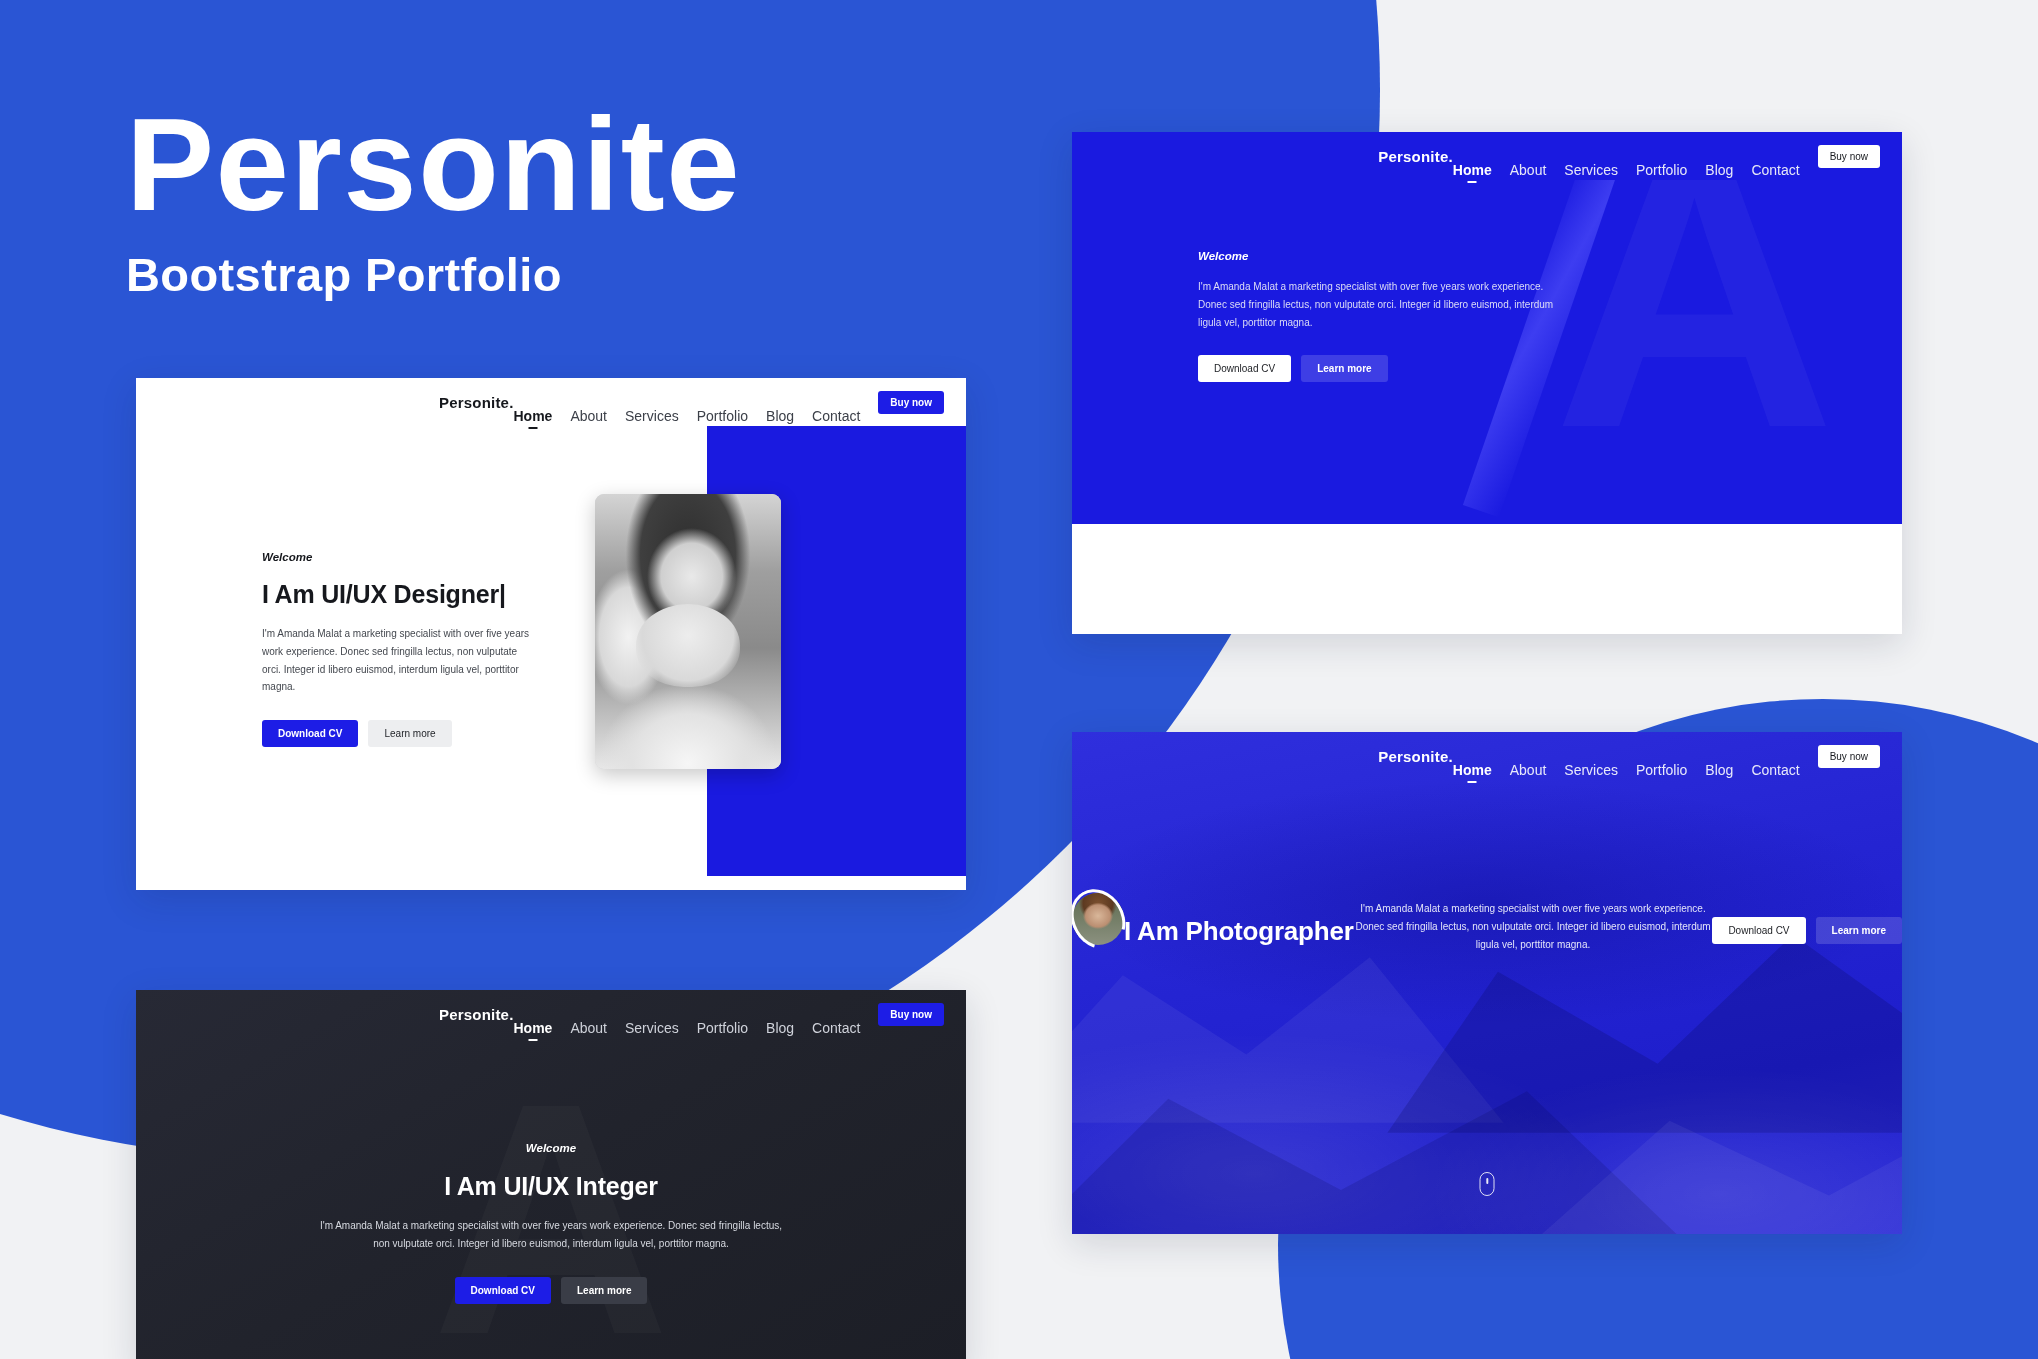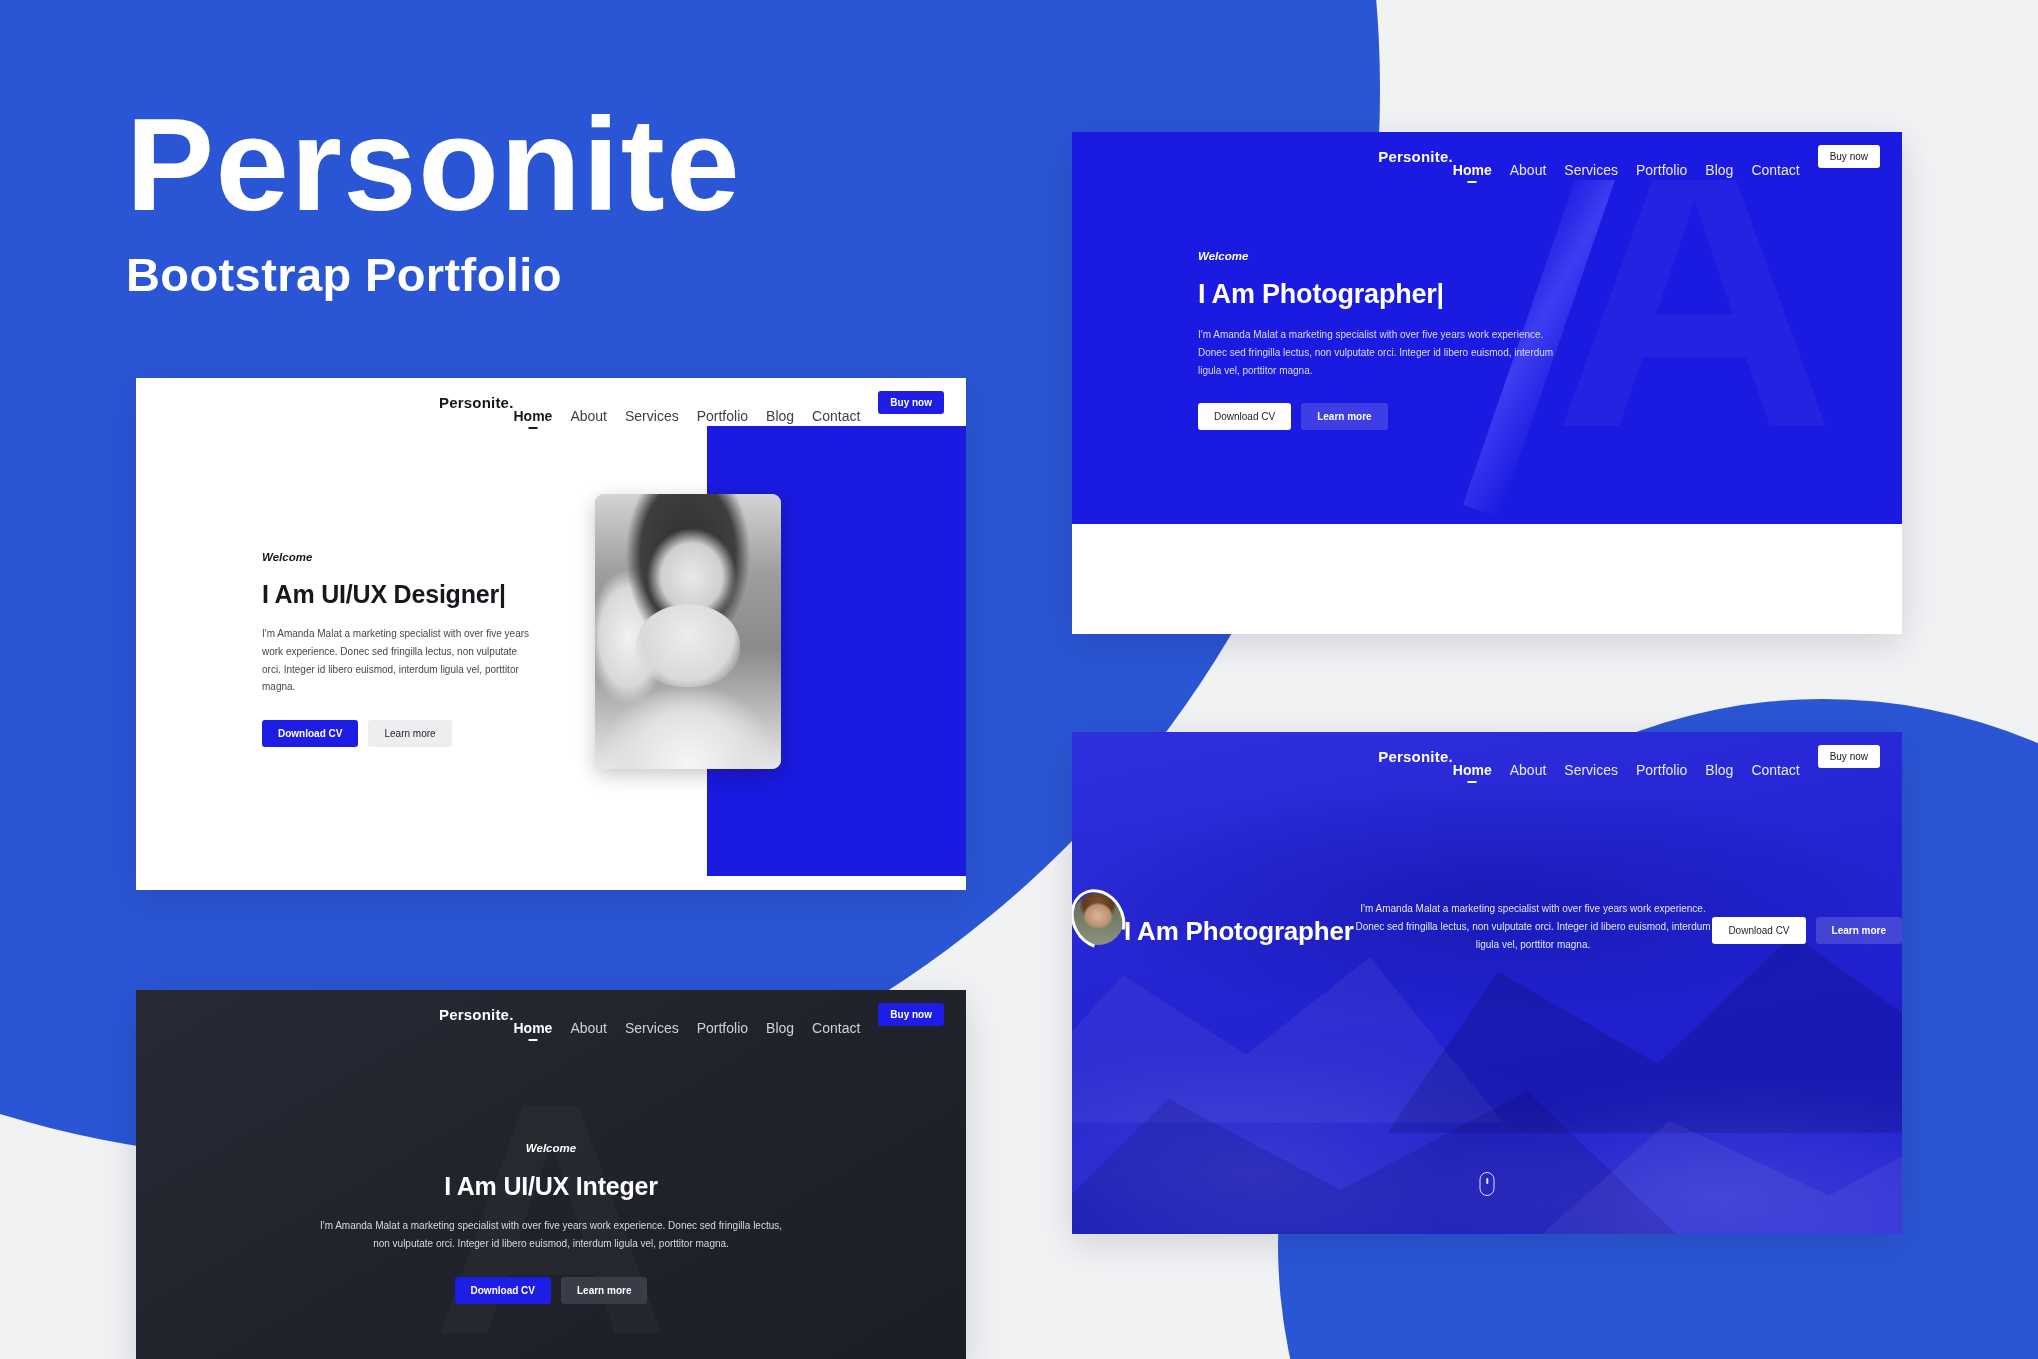--- a/index.html
+++ b/index.html
@@ -452,21 +452,20 @@
         <span class="navlink">About</span>
         <span class="navlink">Services</span>
         <span class="navlink">Portfolio</span>
         <span class="navlink">Blog</span>
         <span class="navlink">Contact</span>
         <span class="buynow">Buy now</span>
       </div>
     </div>
     <div class="blue-copy">
       <div class="welcome-kicker">Welcome</div>
-      <div class="hero-title">I Am Photographer|</div>
       <div class="hero-body">I'm Amanda Malat a marketing specialist with over five years work experience. Donec sed fringilla lectus, non vulputate orci. Integer id libero euismod, interdum ligula vel, porttitor magna.</div>
       <div class="btnrow">
         <span class="btn btn-white">Download CV</span>
         <span class="btn btn-trans">Learn more</span>
       </div>
     </div>
   </div>
 </div>
 
 <div class="mockup" id="mockup-photo">

